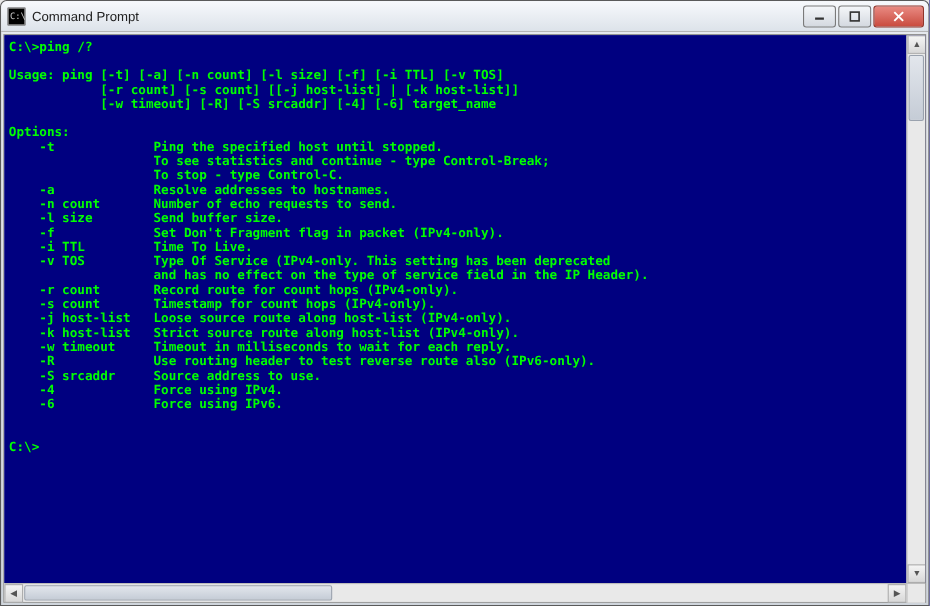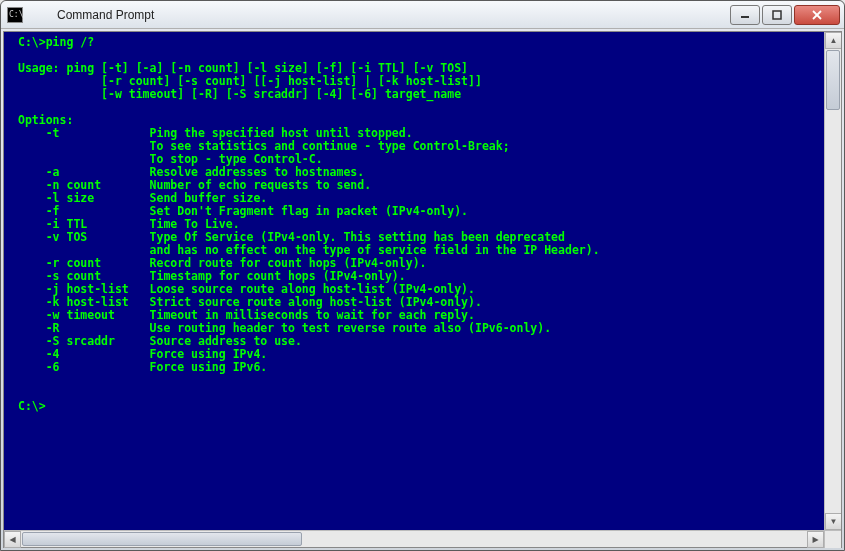--- a/index.html
+++ b/index.html
@@ -21,21 +21,20 @@
     flex-direction: column;
   }
   .titlebar {
     height: 28px;
     display: flex;
     align-items: center;
     padding: 0 2px 0 6px;
     background: linear-gradient(#f7f9fc, #dde3ea);
     border-bottom: 1px solid #b0b0b0;
     border-radius: 6px 6px 0 0;
-    gap: 28px;
   }
   .titlebar .app-icon {
     width: 16px; height: 16px;
     background: #000;
     border: 1px solid #888;
     margin-right: 6px;
     position: relative;
   }
   .titlebar .app-icon::after {
     content: "C:\\";
@@ -80,21 +79,21 @@
     background: #000080;
   }
   .console {
     flex: 1;
     background: #000080;
     color: #00ff00;
     font-family: "Lucida Console", "Consolas", monospace;
     font-size: 11.5px;
     line-height: 13px;
     white-space: pre;
-    padding: 4px 14px;
+    padding: 4px 4px;
     overflow: hidden;
     font-weight: bold;
   }
   .vscroll {
     width: 17px;
     background: #e9e9e9;
     border-left: 1px solid #bcbcbc;
     position: relative;
   }
   .vscroll .arrow {

